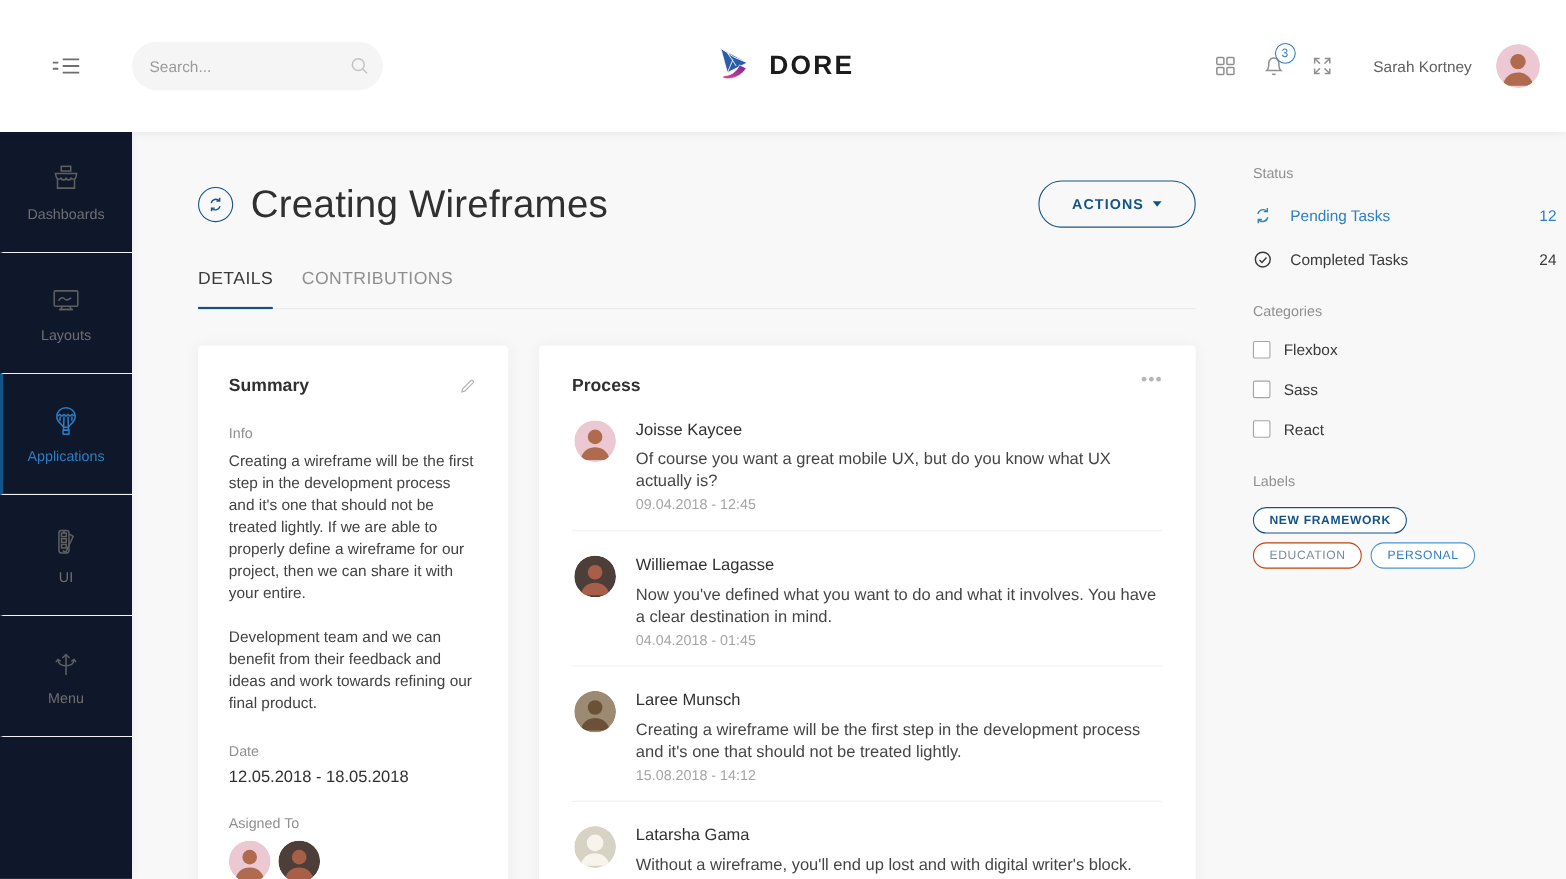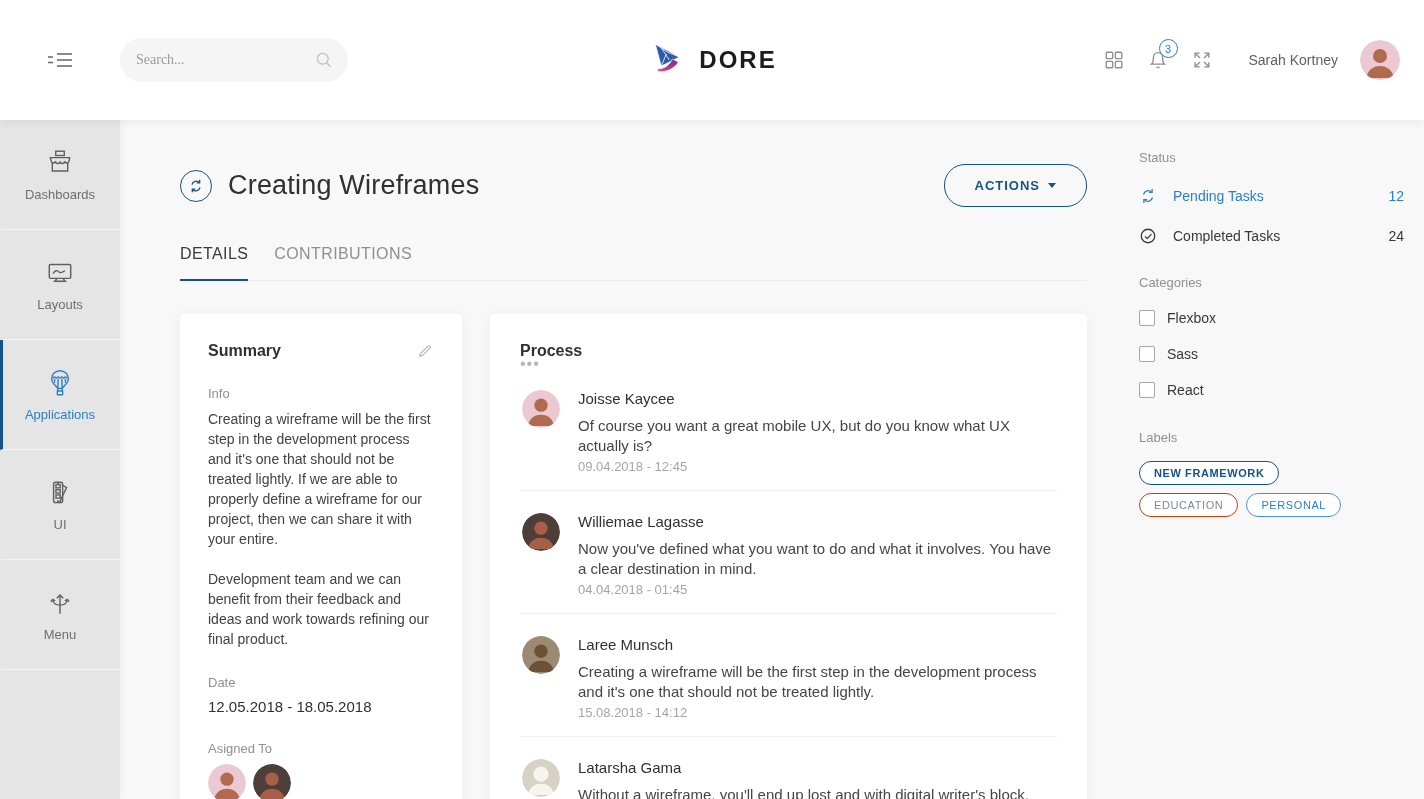--- a/index.html
+++ b/index.html
@@ -29,21 +29,21 @@
     box-shadow:0 1px 10px rgba(0,0,0,.08);
   }
   .burger-zone{width:120px;display:flex;justify-content:center;align-items:center;}
   .burger{color:#6e6e6e;cursor:pointer;}
   .search-pill{
     width:228px;height:44px;background:#f5f5f5;border-radius:22px;
     display:flex;align-items:center;padding:0 14px 0 16px;
   }
   .search-pill input{
     flex:1;border:none;background:transparent;outline:none;
-    font-family:Liberation Serif, serif;font-size:14px;color:#0369a1;
+    font-family:Liberation Sans, sans-serif;font-size:14px;color:#0369a1;
   }
   .search-pill input::placeholder{color:#9a9a9a;}
   .search-icon{color:#c2c2c2;}
   .logo{
     position:absolute;left:50%;top:50%;transform:translate(-50%,-50%);
     display:flex;align-items:center;gap:10px;
   }
   .logo-text{font-size:24px;font-weight:bold;letter-spacing:2px;color:#1c1c1c;}
   .header-right{margin-left:auto;display:flex;align-items:center;gap:22px;padding-right:24px;}
   .hicon{color:#8f8f8f;cursor:pointer;position:relative;}
@@ -59,39 +59,39 @@
 
   
   .av-pink  .av-bg{fill:#ecc8d2;} .av-pink  .av-fg{fill:#b06a4e;}
   .av-dark  .av-bg{fill:#4e3e3a;} .av-dark  .av-fg{fill:#a85f48;}
   .av-tan   .av-bg{fill:#9c8a72;} .av-tan   .av-fg{fill:#6b5138;}
   .av-dog   .av-bg{fill:#d6d2c4;} .av-dog   .av-fg{fill:#f7f4ec;}
 
   
   .layout{display:flex;height:679px;}
   .sidebar{
-    width:120px;background:#e5e5e5;flex:0 0 auto;
+    width:120px;background:#0f172a;flex:0 0 auto;
     box-shadow:1px 0 8px rgba(0,0,0,.05);
   }
   .side-item{
     height:110px;display:flex;flex-direction:column;align-items:center;justify-content:center;
     gap:9px;border-bottom:1px solid #f3f3f3;color:#5f5f5f;cursor:pointer;
     border-left:3px solid transparent;padding-right:3px;
   }
   .side-item .side-label{font-size:13px;color:#6f6f6f;}
   .side-item.active{border-left-color:var(--primary);color:var(--secondary);}
   .side-item.active .side-label{color:var(--secondary);}
 
   .main{width:967px;flex:0 0 auto;padding:44px 0 0 60px;}
   .title-row{display:flex;align-items:center;}
   .refresh-circle{
     width:32px;height:32px;border-radius:50%;border:1px solid var(--primary);
     color:var(--primary);display:flex;align-items:center;justify-content:center;cursor:pointer;
   }
-  .page-title{font-size:27px;font-weight:400;color:var(--text-dark);margin-left:16px;letter-spacing:.2px;}
+  .page-title{font-size:35px;font-weight:400;color:var(--text-dark);margin-left:16px;letter-spacing:.2px;}
   .actions-btn{
     margin-left:auto;margin-right:0;
     border:1px solid var(--primary);background:transparent;color:var(--primary);
     font-family:inherit;font-size:13px;font-weight:bold;letter-spacing:1px;
     border-radius:21px;padding:13px 30px;cursor:pointer;display:flex;align-items:center;gap:8px;
   }
   .caret-down{
     width:0;height:0;border-left:4px solid transparent;border-right:4px solid transparent;
     border-top:5px solid var(--primary);
   }
@@ -121,33 +121,33 @@
   .assigned-row{display:flex;gap:7px;margin-top:4px;}
   .pill-row{display:flex;gap:8px;flex-wrap:wrap;margin-top:6px;}
   .pill{
     border:1px solid #c2410c;border-radius:13px;padding:5px 14px;
     font-size:11px;letter-spacing:.6px;color:#7d8a9c;background:#fff;cursor:pointer;white-space:nowrap;
   }
   .pill.secondary{border-color:#4a93d2;color:#2d7fc4;}
   .pill.primary{border-color:var(--primary);color:var(--primary);font-weight:bold;}
 
   .process-card{width:597px;padding:28px 30px 10px 30px;min-height:540px;}
-  .process-head{display:flex;align-items:flex-start;justify-content:space-between;flex-direction:column;}
+  .process-head{display:flex;align-items:flex-start;justify-content:space-between;}
   .ellipsis{color:#b5b5b5;font-size:16px;letter-spacing:1px;line-height:8px;cursor:pointer;}
   .comment{
     display:flex;gap:18px;padding:22px 0 16px 2px;border-bottom:1px solid var(--divider);
   }
   .comment:last-child{border-bottom:none;}
   .comment-body{flex:1;}
   .comment-name{font-size:15px;color:var(--text-dark);margin-bottom:9px;}
   .comment-text{font-size:15px;line-height:20px;color:#454545;}
   .comment-date{font-size:13px;color:#a5a5a5;margin-top:3px;}
 
   
-  .rightbar{flex:1;padding:30px 20px 0 52px;}
+  .rightbar{flex:1;padding:30px 9px 0 52px;}
   .panel-heading{font-size:13px;color:var(--text-muted);}
   .status-list{margin-top:22px;}
   .status-row{display:flex;align-items:center;margin-bottom:22px;cursor:pointer;}
   .status-row .s-icon{width:18px;margin-right:16px;}
   .status-row .s-label{font-size:14px;}
   .status-row .s-value{margin-left:auto;font-size:14px;}
   .status-row.blue{color:var(--secondary);}
   .status-row.dark{color:#383838;}
   .cat-section{margin-top:30px;}
   .check-row{display:flex;align-items:center;margin-top:20px;cursor:pointer;}

